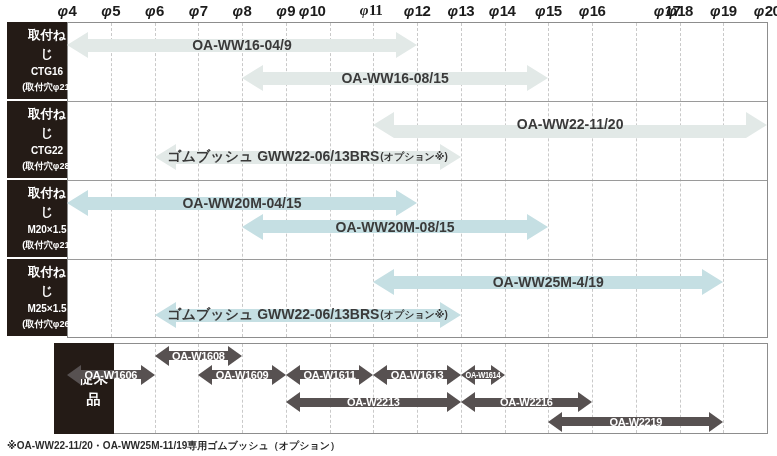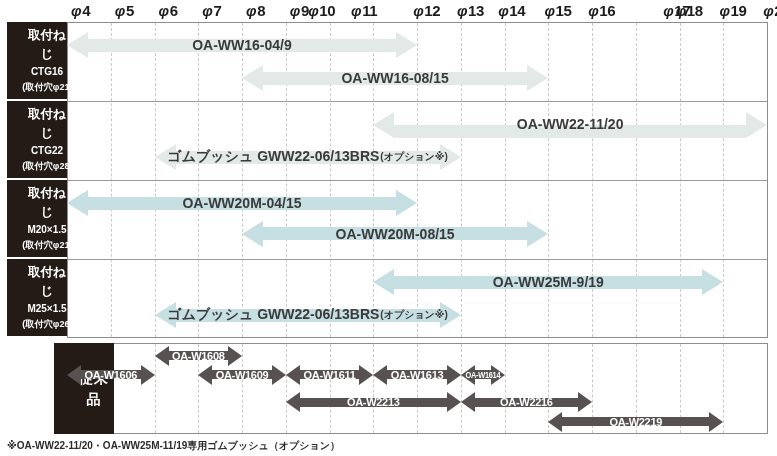--- a/index.html
+++ b/index.html
@@ -6,21 +6,21 @@
   html,body { background:#ffffff; }
   body {
     font-family:"Liberation Sans","DejaVu Sans",sans-serif;
     width:777px; height:456px; position:relative; overflow:hidden;
     color:#333;
   }
   #stage { position:absolute; inset:0; }
 
   
   .tick {
-    position:absolute; top:2px; width:46px; text-align:right;
+    position:absolute; top:2px; width:46px; text-align:center;
     font-size:15px; font-weight:700; color:#1c1c1c; letter-spacing:-0.5px;
     white-space:nowrap;
   }
   .tick i { font-style:italic; font-weight:600; margin-right:1px; }
 
   
   .plotbox {
     position:absolute; border:1px solid #8d8d8d; background:#fff;
   }
   .gridline {
@@ -66,21 +66,21 @@
 
 <div id="stage">
   <div id="axis">
       <span class="tick" style="left: 44px;"><i>φ</i>4</span>
       <span class="tick" style="left: 87.75px;"><i>φ</i>5</span>
       <span class="tick" style="left: 131.5px;"><i>φ</i>6</span>
       <span class="tick" style="left: 175.25px;"><i>φ</i>7</span>
       <span class="tick" style="left: 219px;"><i>φ</i>8</span>
       <span class="tick" style="left: 262.75px;"><i>φ</i>9</span>
       <span class="tick" style="left: 289px;"><i>φ</i>10</span>
-      <span class="tick" style="left: 331px;"><i>φ</i>11</span>
+      <span class="tick" style="left: 348px; font-family: Liberation Serif, serif;"><i>φ</i>11</span>
       <span class="tick" style="left: 394px;"><i>φ</i>12</span>
       <span class="tick" style="left: 437.75px;"><i>φ</i>13</span>
       <span class="tick" style="left: 479px;"><i>φ</i>14</span>
       <span class="tick" style="left: 525.25px;"><i>φ</i>15</span>
       <span class="tick" style="left: 569px;"><i>φ</i>16</span>
       <span class="tick" style="left: 644px;"><i>φ</i>17</span>
       <span class="tick" style="left: 656.5px;"><i>φ</i>18</span>
       <span class="tick" style="left: 700.25px;"><i>φ</i>19</span>
       <span class="tick" style="left: 744px;"><i>φ</i>20</span>
     </div>
@@ -170,31 +170,31 @@
         <span class="bar" style="height: 13px; background: rgb(226, 233, 231);"></span>
         <span class="head" style="border-bottom: 13.5px solid transparent; border-top: 13.5px solid transparent; border-left: 21px solid rgb(226, 233, 231);"></span>
         <span class="lab">ゴムブッシュ GWW22-06/13BRS<span class="sfx">(オプション※)</span></span>
       </div>
       <div class="arrow blue" style="left: 67px; top: 189.5px; width: 350px; height: 27px;">
         <span class="head" style="border-bottom: 13.5px solid transparent; border-top: 13.5px solid transparent; border-right: 21px solid rgb(197, 223, 227);"></span>
         <span class="bar" style="height: 13px; background: rgb(197, 223, 227);"></span>
         <span class="head" style="border-bottom: 13.5px solid transparent; border-top: 13.5px solid transparent; border-left: 21px solid rgb(197, 223, 227);"></span>
         <span class="lab">OA-WW20M-04/15</span>
       </div>
-      <div class="arrow blue" style="left: 242px; top: 220px; width: 306.25px; height: 27px; justify-content: space-between;">
+      <div class="arrow blue" style="left: 242px; top: 213px; width: 306.25px; height: 27px; justify-content: space-between;">
         <span class="head" style="border-bottom: 13.5px solid transparent; border-top: 13.5px solid transparent; border-right: 21px solid rgb(197, 223, 227);"></span>
         <span class="bar" style="height: 13px; background: rgb(197, 223, 227);"></span>
         <span class="head" style="border-bottom: 13.5px solid transparent; border-top: 13.5px solid transparent; border-left: 21px solid rgb(197, 223, 227);"></span>
         <span class="lab">OA-WW20M-08/15</span>
       </div>
       <div class="arrow blue" style="left: 373.25px; top: 268.5px; width: 350px; height: 27px;">
         <span class="head" style="border-bottom: 13.5px solid transparent; border-top: 13.5px solid transparent; border-right: 21px solid rgb(197, 223, 227);"></span>
         <span class="bar" style="height: 13px; background: rgb(197, 223, 227);"></span>
         <span class="head" style="border-bottom: 13.5px solid transparent; border-top: 13.5px solid transparent; border-left: 21px solid rgb(197, 223, 227);"></span>
-        <span class="lab">OA-WW25M-9/19</span>
+        <span class="lab">OA-WW25M-4/19</span>
       </div>
       <div class="arrow blue" style="left: 154.5px; top: 301.5px; width: 306.25px; height: 27px;">
         <span class="head" style="border-bottom: 13.5px solid transparent; border-top: 13.5px solid transparent; border-right: 21px solid rgb(197, 223, 227);"></span>
         <span class="bar" style="height: 13px; background: rgb(197, 223, 227);"></span>
         <span class="head" style="border-bottom: 13.5px solid transparent; border-top: 13.5px solid transparent; border-left: 21px solid rgb(197, 223, 227);"></span>
         <span class="lab">ゴムブッシュ GWW22-06/13BRS<span class="sfx">(オプション※)</span></span>
       </div>
       <div class="arrow dark" style="left: 154.5px; top: 345.5px; width: 87.5px; height: 20px;">
         <span class="head" style="border-bottom: 10px solid transparent; border-top: 10px solid transparent; border-right: 14px solid rgb(87, 81, 81);"></span>
         <span class="bar" style="height: 9px; background: rgb(87, 81, 81);"></span>

